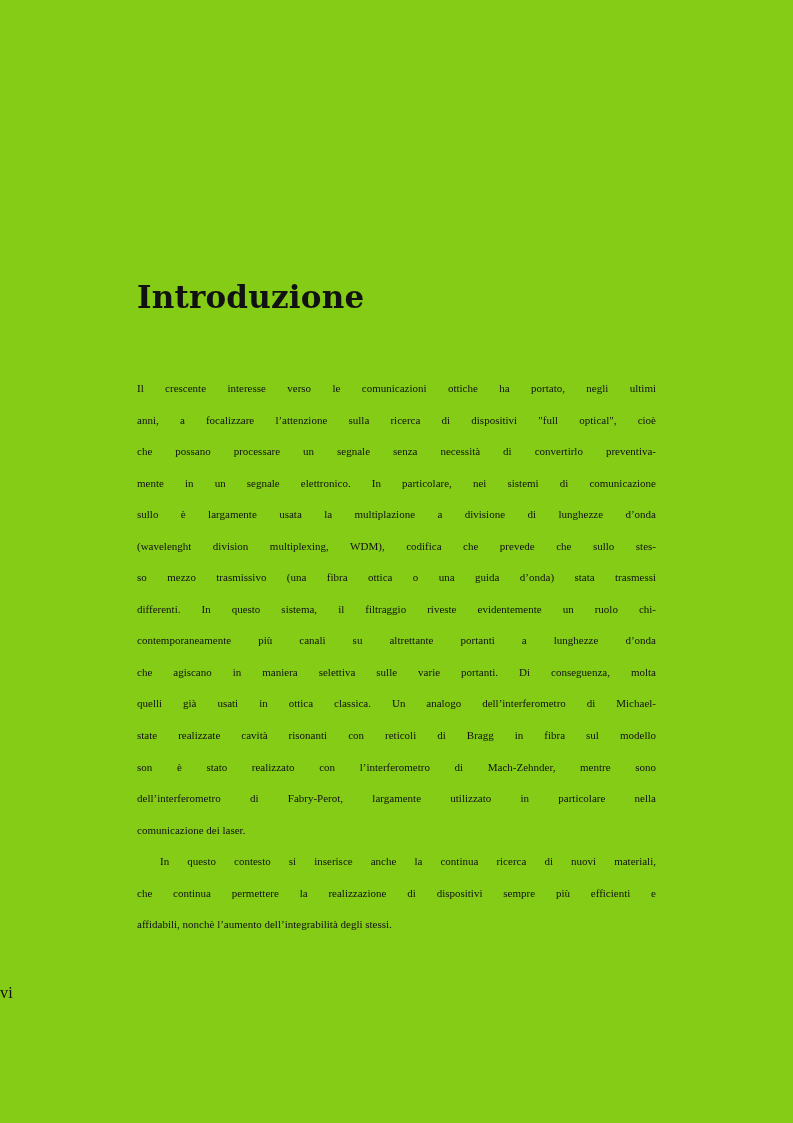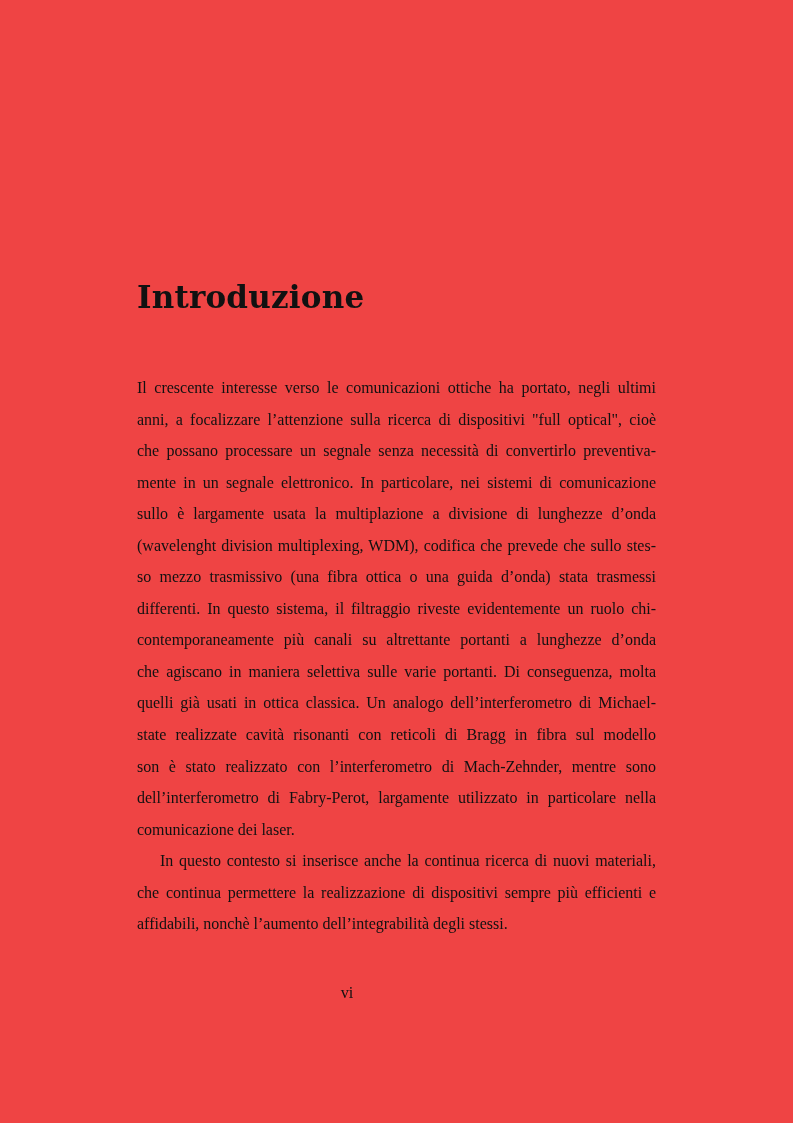--- a/index.html
+++ b/index.html
@@ -1,34 +1,34 @@
 <!DOCTYPE html>
 <html><head>
   <meta charset="utf-8">
   <style>
     html, body { margin: 0; padding: 0; background: #ffffff; }
     body { width: 793px; height: 1123px; position: relative; overflow: hidden; }
-    .page { position: absolute; left: 0; top: 0; width: 793px; height: 1123px; background: #ef4444; }
+    .page { position: absolute; left: 0; top: 0; width: 793px; height: 1123px; background: #84cc16; }
     .title {
       position: absolute; left: 137px; top: 279px;
       font-family: "DejaVu Serif", serif; font-weight: bold;
       font-size: 31px; color: #111; letter-spacing: 0.2px; margin: 0;
     }
     .body {
       position: absolute; left: 137px; top: 375px; width: 519px;
-      font-family: "Liberation Serif", serif; font-size: 16px; color: #111;
+      font-family: "Liberation Serif", serif; font-size: 11px; color: #111;
     }
     .line {
       height: 31.55px; line-height: 26px; white-space: nowrap;
       text-align: justify; text-align-last: justify; display: block;
     }
     .line.last { text-align-last: left; }
     .line.indent { padding-left: 23px; }
     .page-number {
-      position: absolute; left: 0; width: 694px; top: 983px; text-align: center;
+      position: absolute; left: 0; width: 694px; top: 983px; text-align: left;
       font-family: "Liberation Serif", serif; font-size: 16.3px; color: #111;
     }
   </style>
 </head>
 <body>
 
 <div class="page">
   <h1 class="title">Introduzione</h1>
 
   <div class="body">

